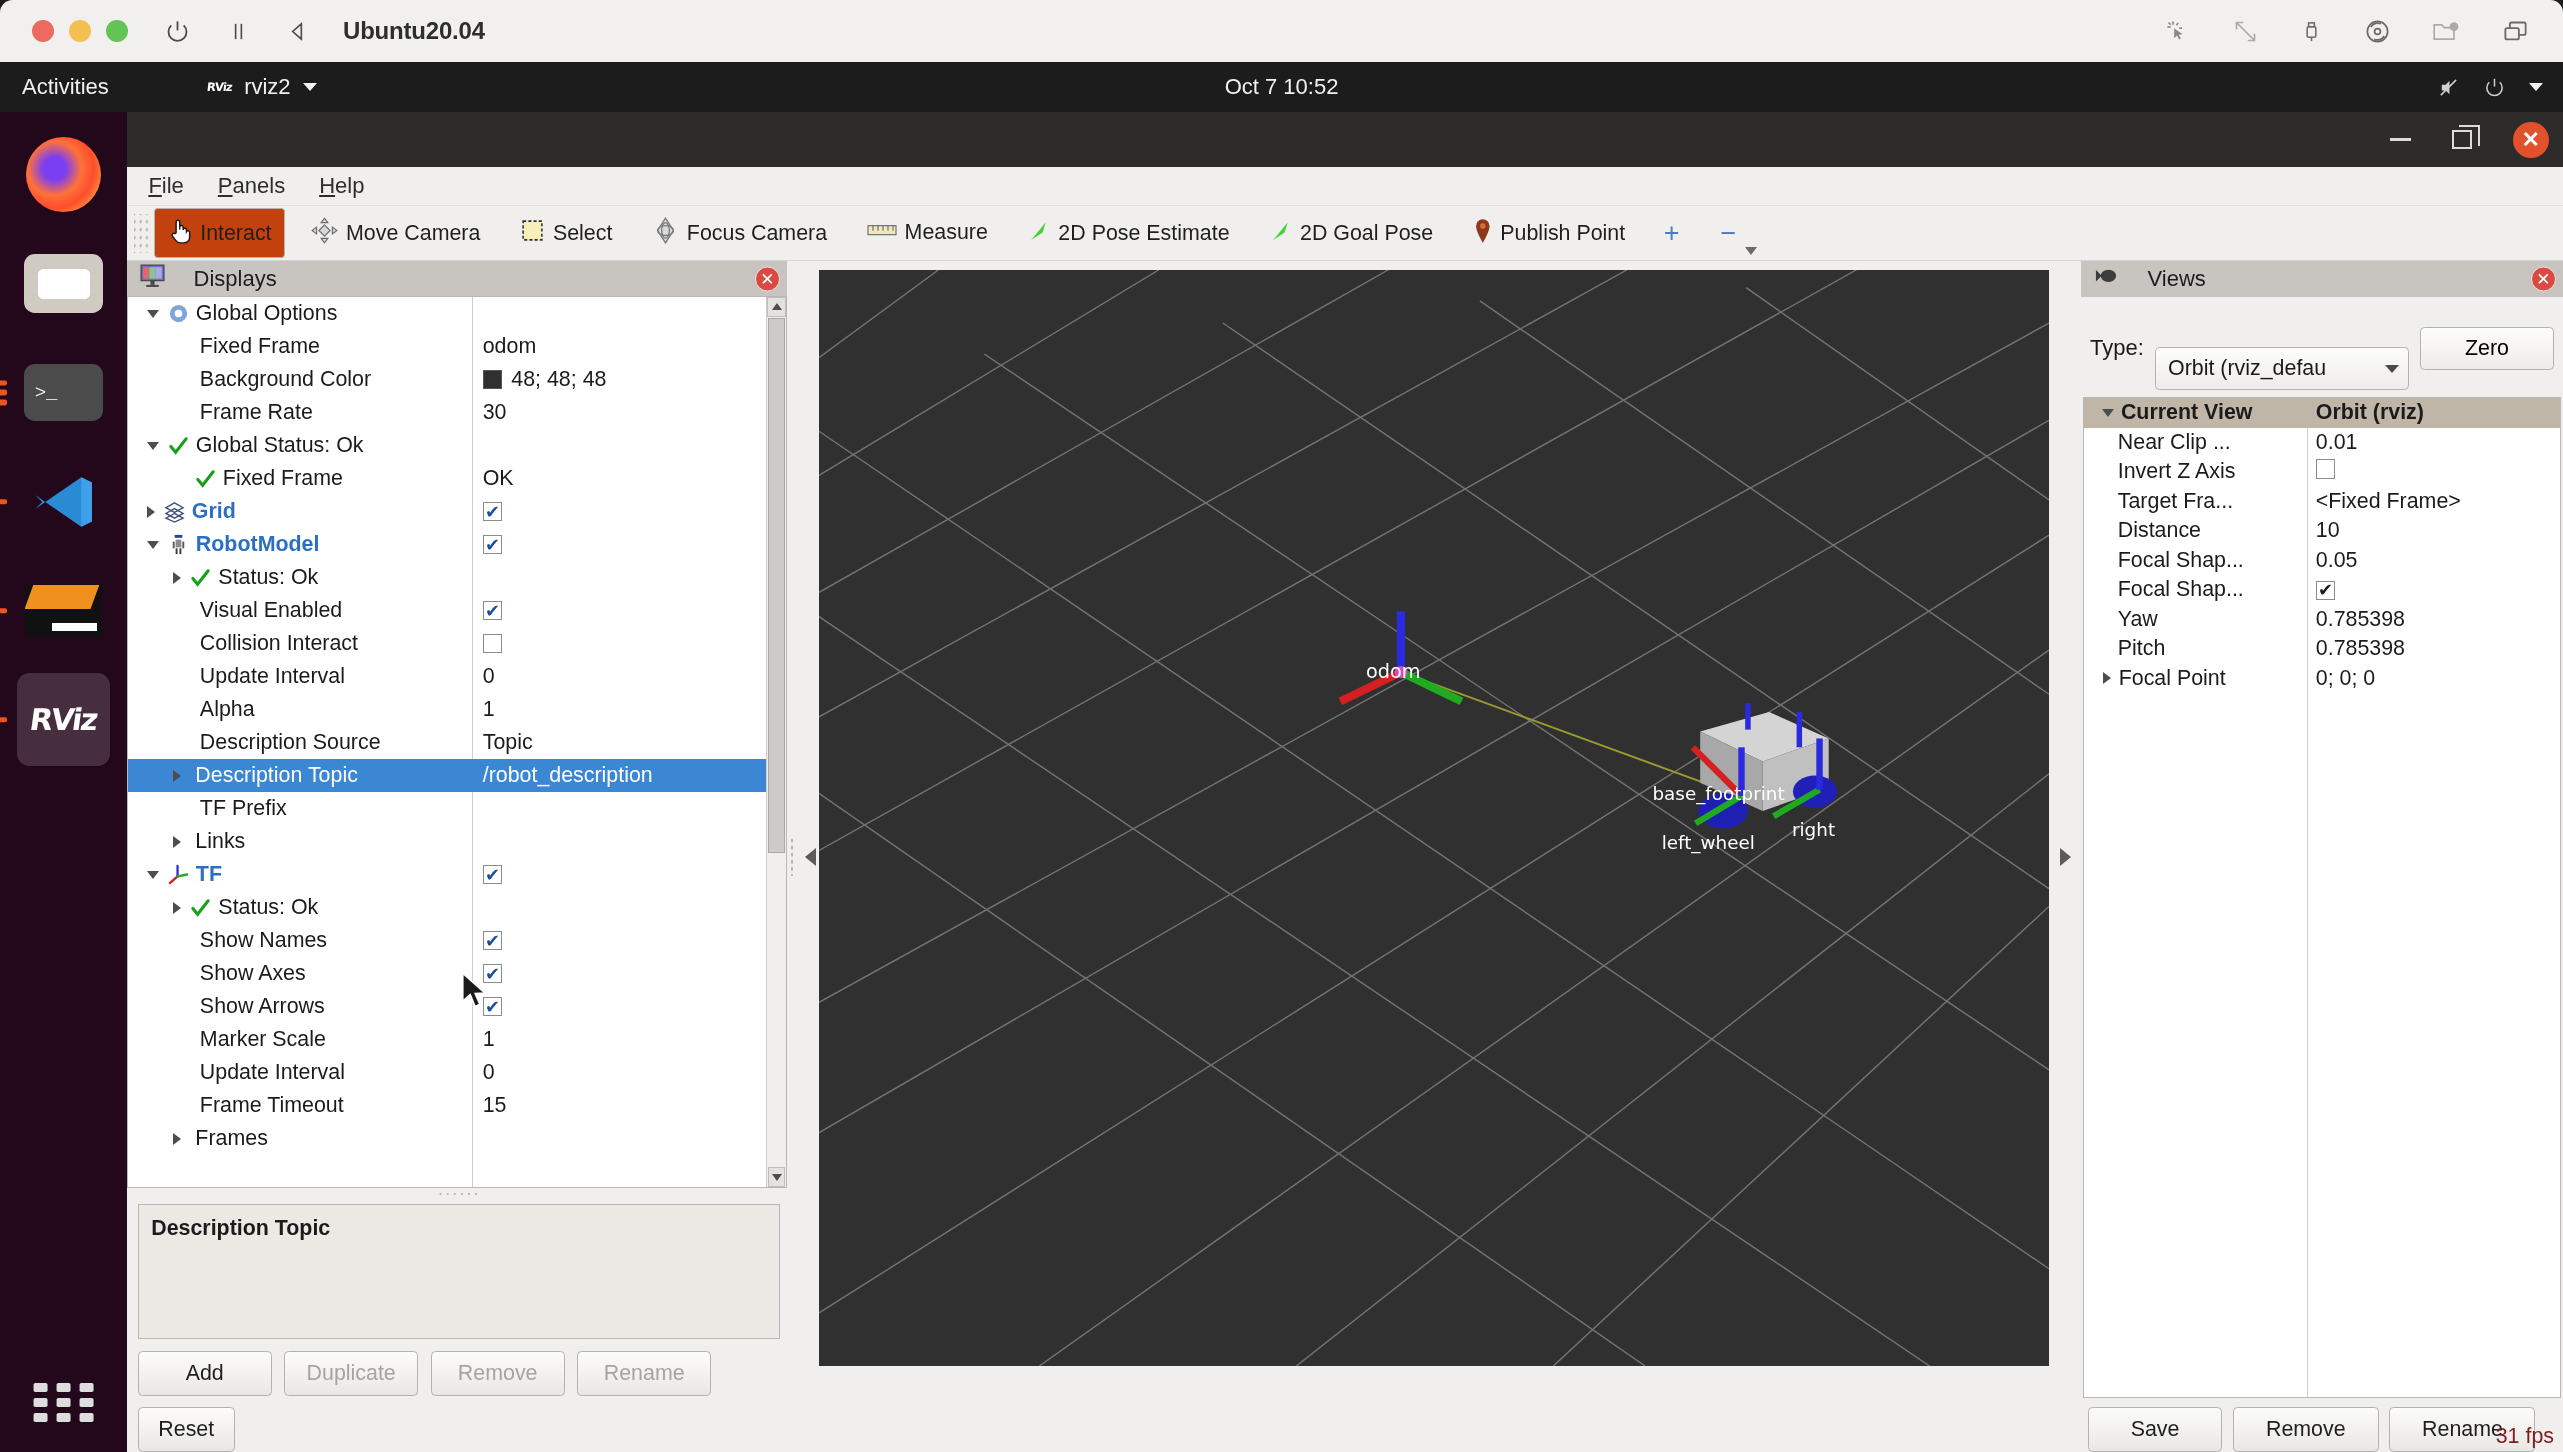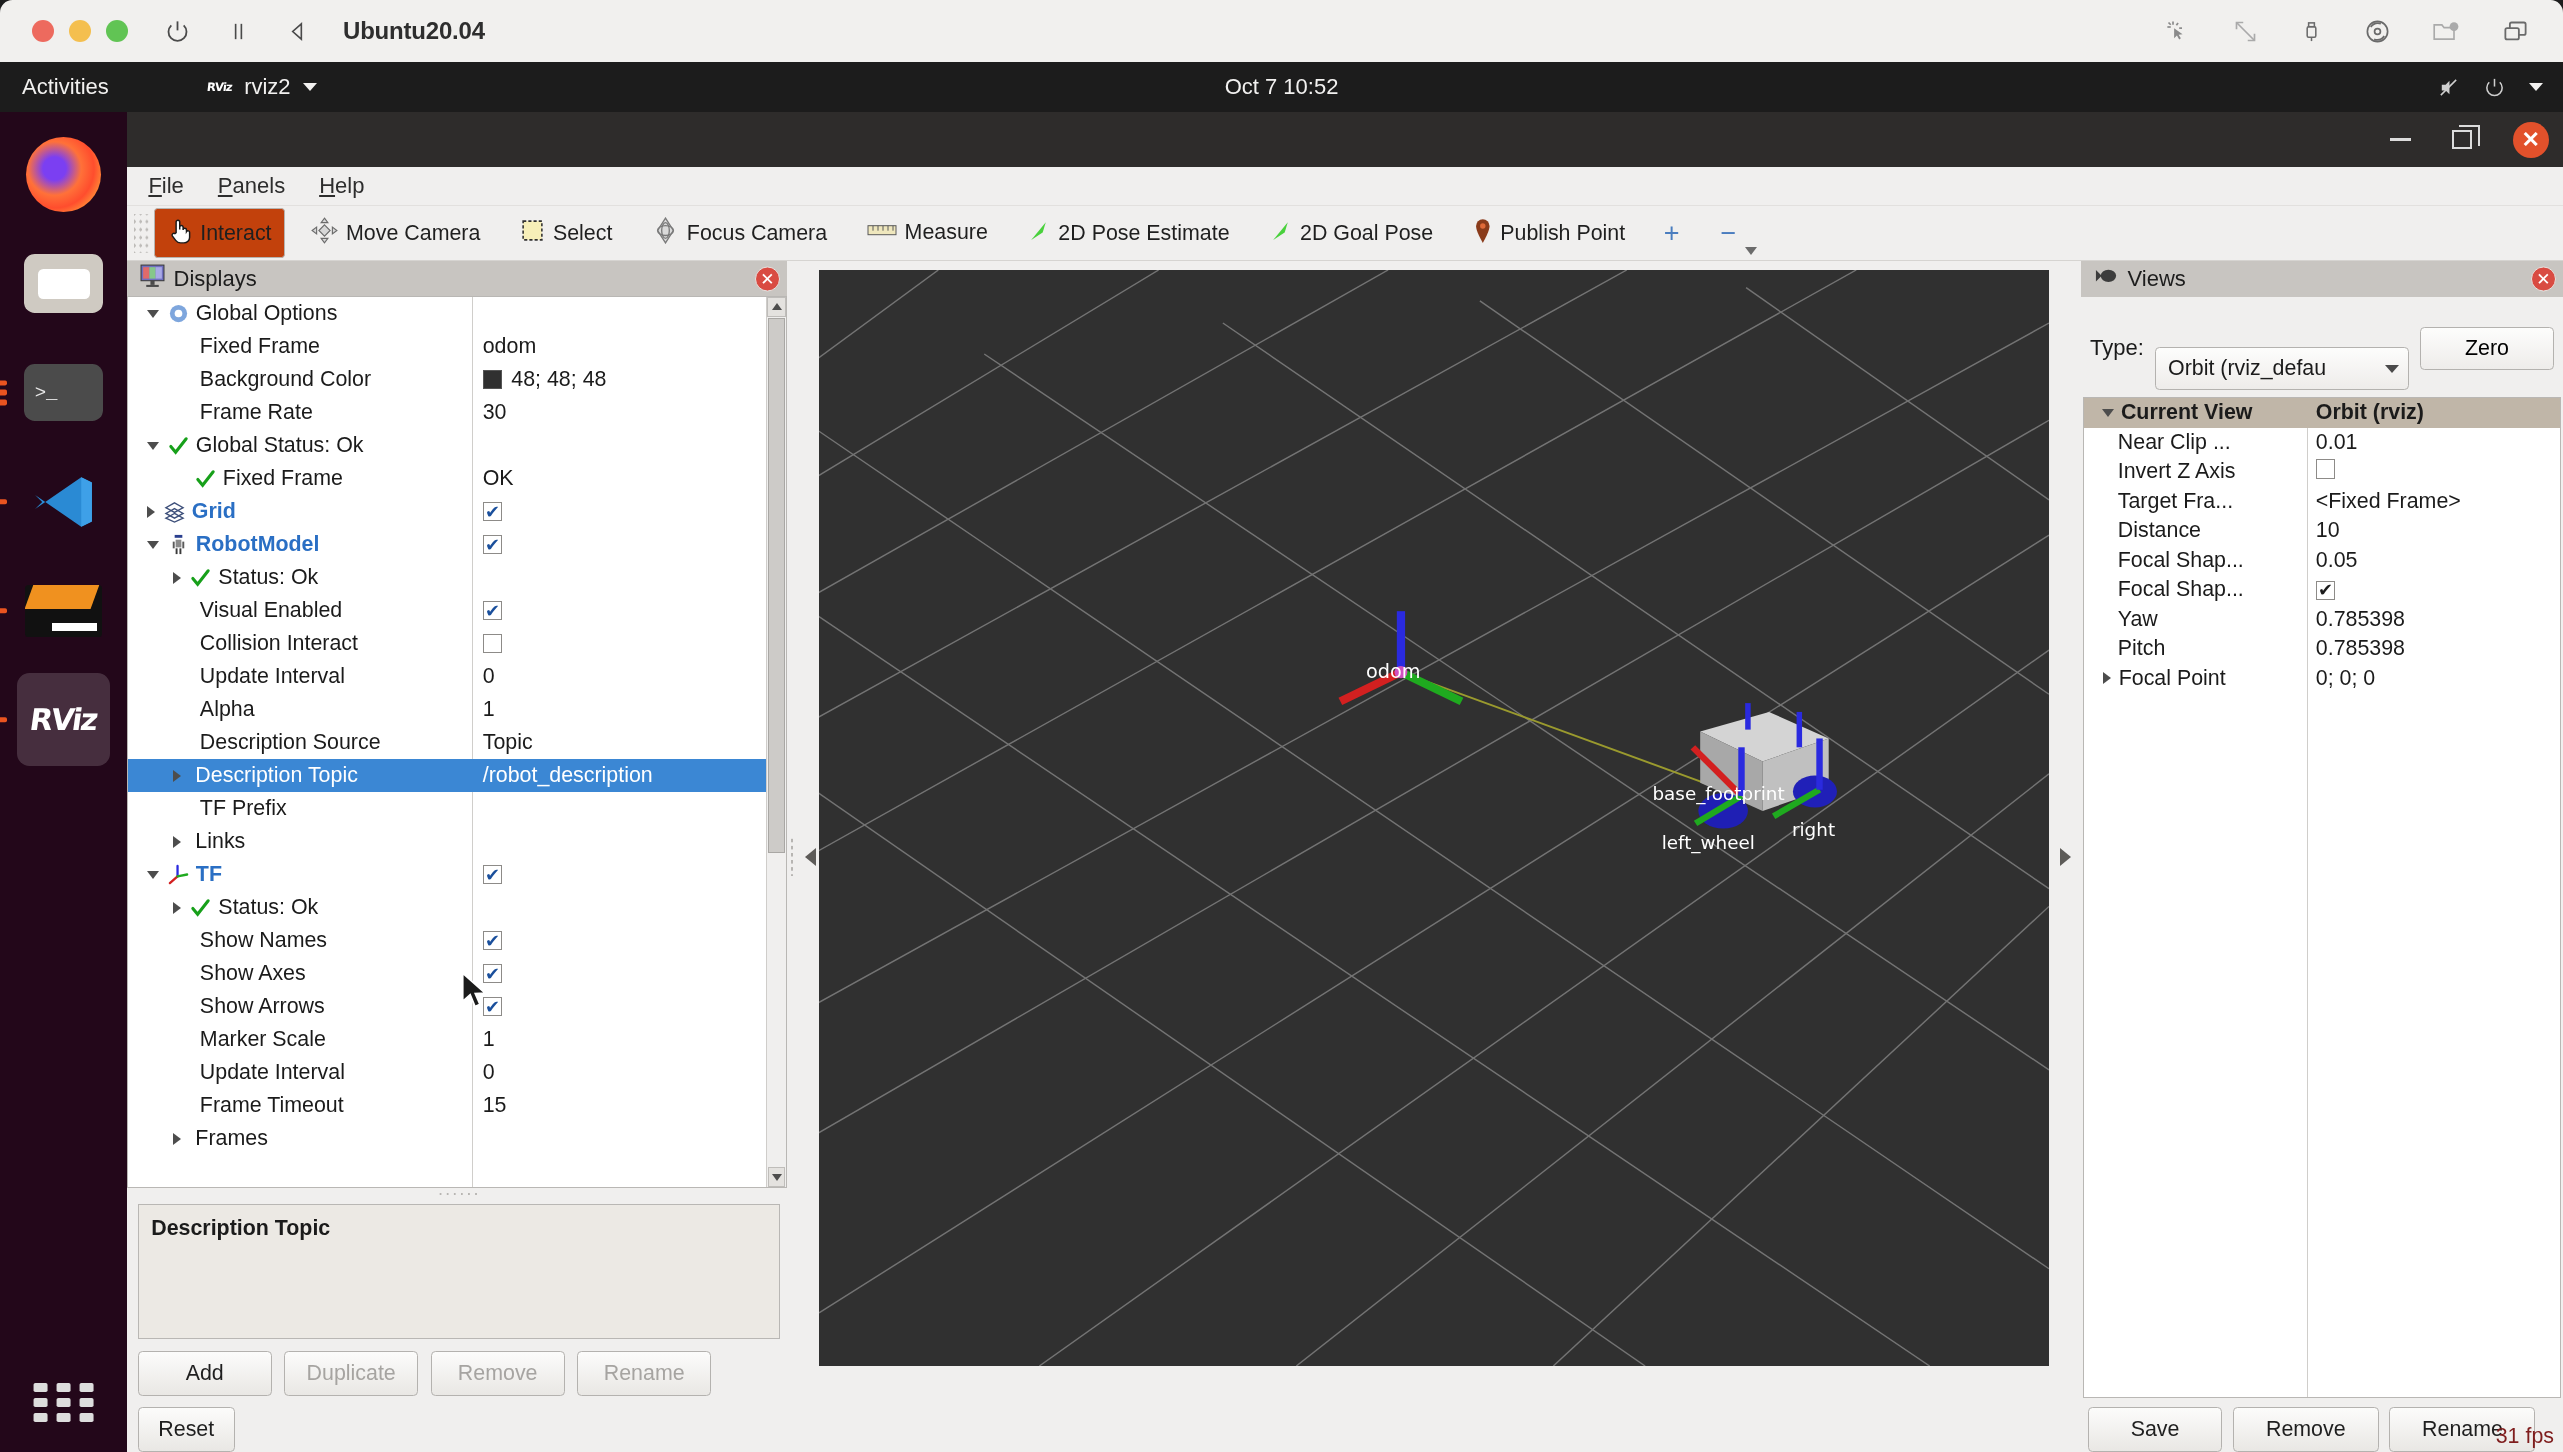--- a/index.html
+++ b/index.html
@@ -132,21 +132,21 @@
   .tb-extra { display:flex; align-items:center; gap: 41px; margin-left: 12.5px; }
   .plus-ic { color:#4a7dbf; font-size: 27px; }
   .minus-ic { color:#4a7dbf; font-size: 27px; }
   .tb-overflow { width:0;height:0;border-left:6.2px solid transparent;border-right:6.2px solid transparent;border-top:8px solid #6b6b6b;
                  align-self:flex-end; margin-bottom: 5.4px; margin-left: 9px;}
 
   .workspace { position: relative; height: calc(1340px - 55px - 39px - 55px); background: #f0efee; }
 
   
   .panel-head {
-    height: 36px; background: #c8c5c1; display: flex; align-items: center; gap: 9px;
+    height: 36px; background: #c8c5c1; display: flex; align-items: center; gap: 29px;
     padding-left: 12.5px; font-size: 22px; color: #1d1d1d; position: relative;
   }
   .panel-close {
     position: absolute; right: 7.1px; top: 50%; transform: translateY(-50%);
     width: 25px; height: 25px; border-radius: 50%; background: #d94b42;
     display:flex; align-items:center; justify-content:center; color:#fff; font-size: 17px;
     border: 1.8px solid #e6e4e1;
   }
 
   

